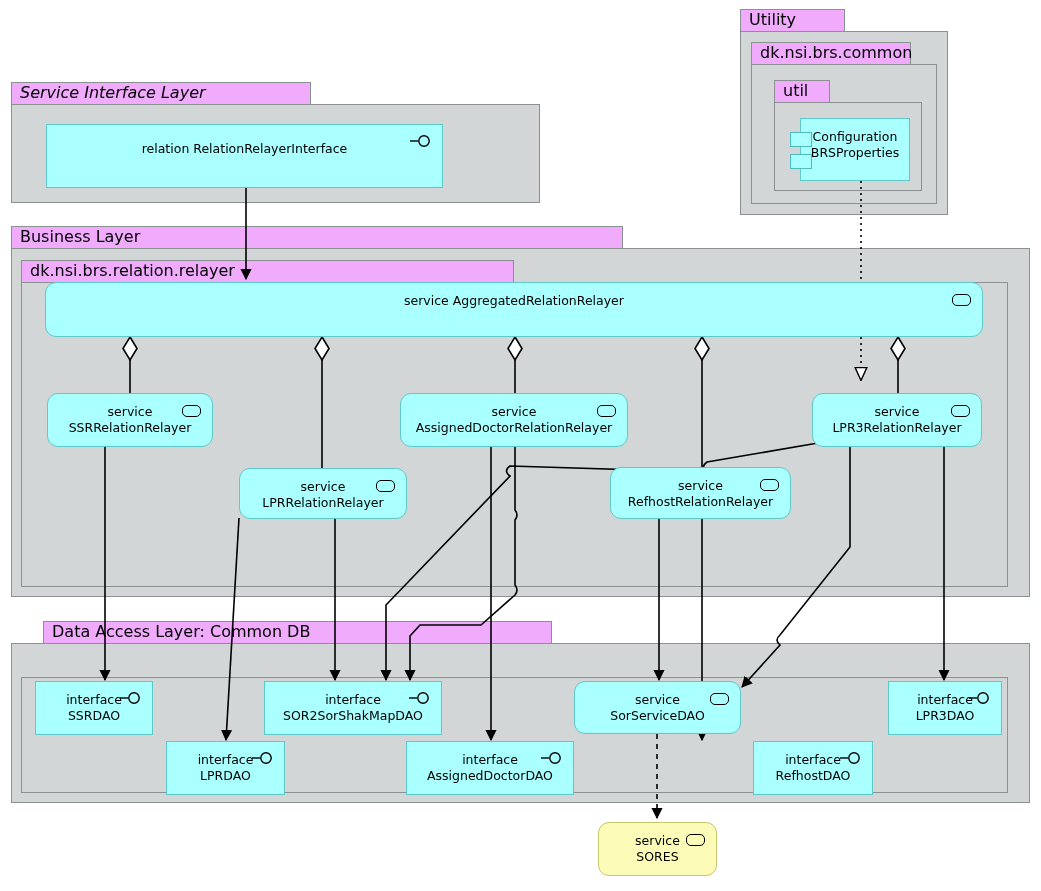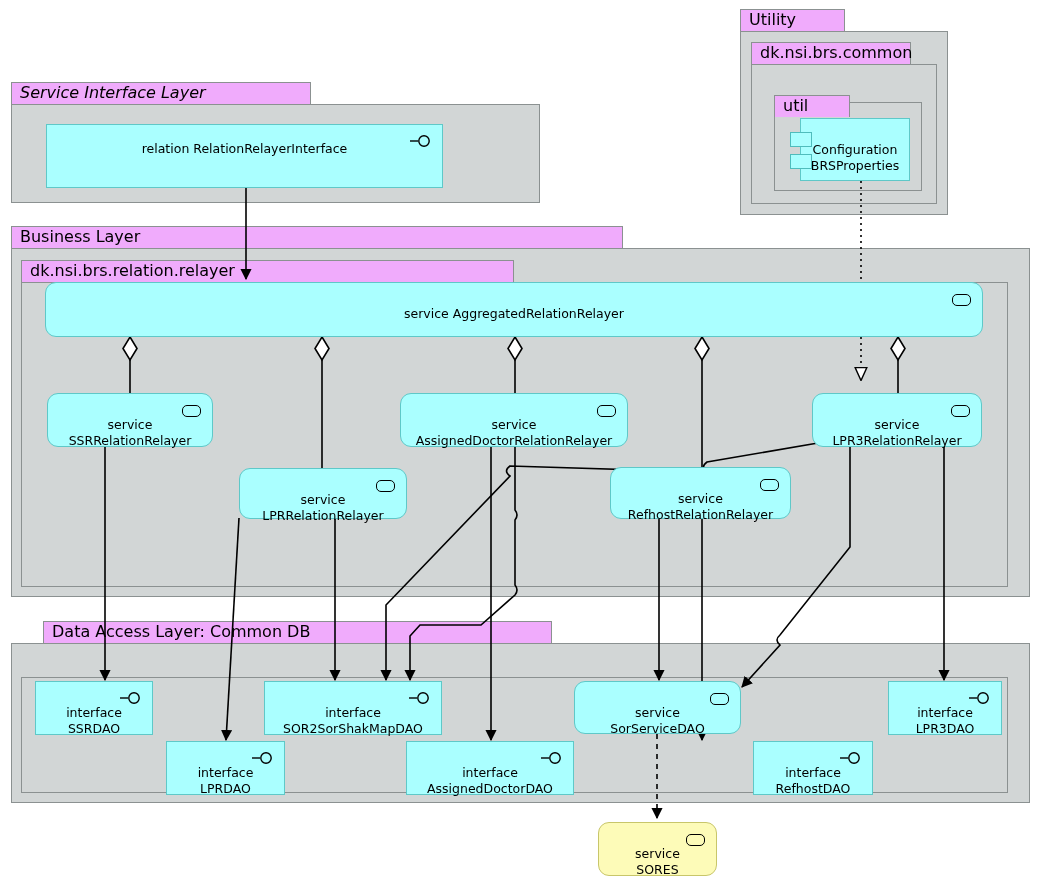--- a/index.html
+++ b/index.html
@@ -40,21 +40,21 @@
   .node{
     position:absolute;
     box-sizing:border-box;
     background:#aaffff;
     border:1px solid #5fc8c8;
     z-index:6;
     text-align:center;
     color:#000;
     font-size:12.5px;
     line-height:15.5px;
-    padding-top:23px;
+    padding-top:10px;
   }
   .node.rounded{border-radius:11px;}
   .node .lbl{display:block;white-space:pre-line;}
   
   .comp-icon{
     position:absolute;
     right:11px;
     top:11px;
     width:17px;
     height:10px;
@@ -95,21 +95,21 @@
 <body>
 
 <div id="stage">
 
   <div class="pkg-tab" style="left:740px;top:9px;width:105px;">Utility</div>
   <div class="pkg-body" style="left:740px;top:31px;width:208px;height:184px;"></div>
 
   <div class="pkg-tab" style="left:751px;top:42px;width:160px;">dk.nsi.brs.common</div>
   <div class="pkg-body" style="left:751px;top:64px;width:186px;height:140px;"></div>
 
-  <div class="pkg-tab" style="left:774px;top:80px;width:76px;margin-top:15px;">util</div>
+  <div class="pkg-tab" style="left:774px;top:80px;width:56px;">util</div>
   <div class="pkg-body" style="left:774px;top:102px;width:148px;height:89px;"></div>
 
   <div class="pkg-tab" style="left:11px;top:82px;width:300px;font-style:italic;">Service Interface Layer</div>
   <div class="pkg-body" style="left:11px;top:104px;width:529px;height:99px;"></div>
 
   <div class="pkg-tab" style="left:11px;top:226px;width:612px;">Business Layer</div>
   <div class="pkg-body" style="left:11px;top:248px;width:1019px;height:349px;"></div>
 
   <div class="pkg-tab" style="left:21px;top:260px;width:493px;">dk.nsi.brs.relation.relayer</div>
   <div class="pkg-body" style="left:21px;top:282px;width:987px;height:305px;"></div>

